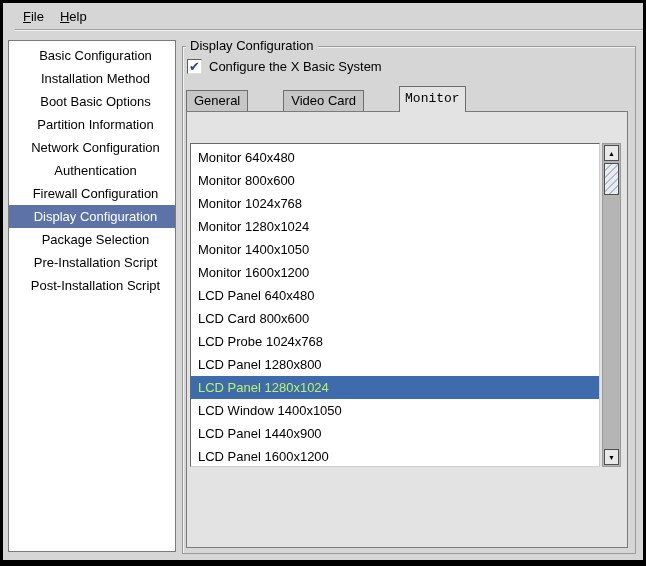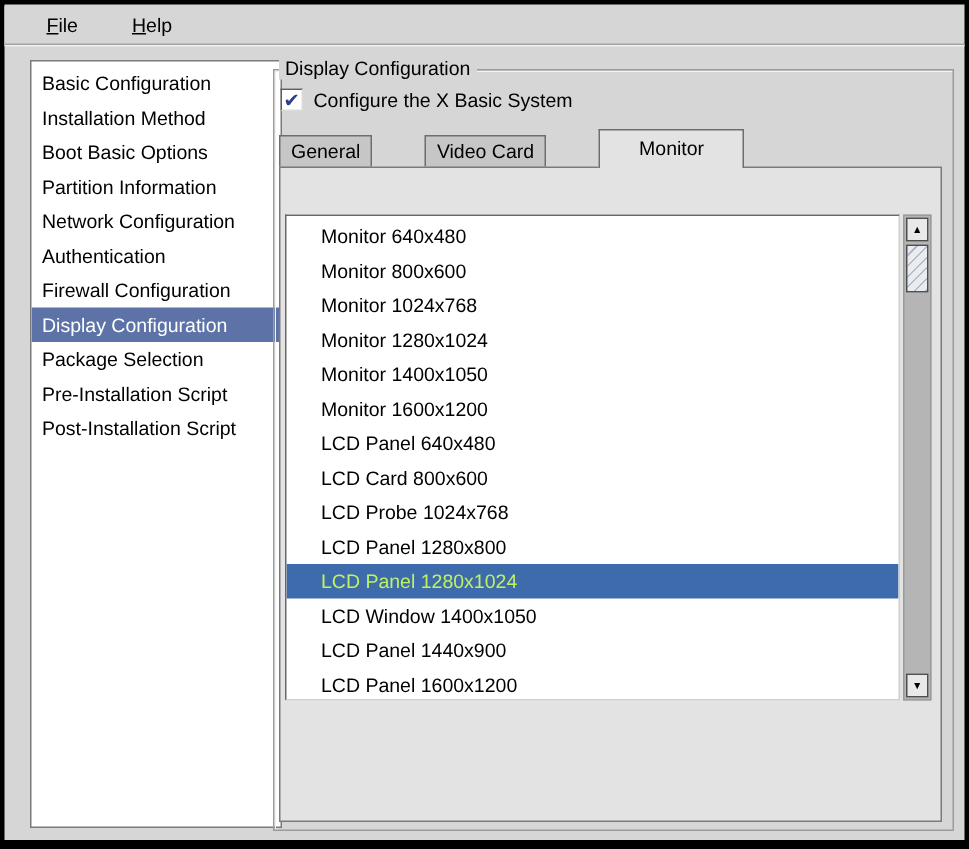--- a/index.html
+++ b/index.html
@@ -8,31 +8,31 @@
     position:relative; width:646px; height:566px;
     background:#d6d6d6;
     box-shadow: inset 0 0 0 3px #000;
     font-family:"Liberation Sans","DejaVu Sans",sans-serif;
     font-size:13px; color:#000; overflow:hidden;
   }
   .bottom-edge { position:absolute; left:0; right:0; bottom:0; height:6px; background:#000; }
 
   
   .menubar {
-    position:absolute; left:3px; right:3px; top:3px; height:27px;
-    display:flex; align-items:center; padding-left:20px; gap:20px;
+    position:absolute; left:15px; right:3px; top:3px; height:27px;
+    display:flex; align-items:center; padding-left:0; gap:0;
     border-bottom:1px solid #a3a3a3; box-shadow:0 1px 0 #efefef;
   }
   .menu-item { padding:3px 8px; cursor:default; }
   .mn { text-decoration:underline; }
 
   
   .sidebar {
-    position:absolute; left:20px; top:40px; width:168px; height:512px;
-    background:#fff; border:1px solid #7a7a7a; padding-top:3px; overflow:hidden;
+    position:absolute; left:8px; top:40px; width:168px; height:512px;
+    background:#fff; border:1px solid #7a7a7a; padding-top:3px; overflow:hidden;text-align:center;
   }
   .side-item { height:23px; line-height:23px; padding-left:7px; white-space:nowrap; cursor:default; }
   .side-item.selected { background:#5d73a7; color:#fff; }
 
   
   .frame { position:absolute; left:182px; top:46px; width:454px; height:508px;
            border:1px solid #9b9b9b; box-shadow: inset 1px 1px 0 #f2f2f2; }
   .frame-label { position:absolute; top:-9px; left:3px; background:#d6d6d6; padding:0 4px; white-space:nowrap; }
 
   
@@ -46,36 +46,36 @@
   .cb.checked .cb-check { display:block; }
 
   
   .tabs { position:absolute; left:186px; top:86px; height:26px; display:flex; align-items:flex-end;gap:36px; }
   .tab {
     height:22px; line-height:20px; padding:0 7px; background:#c6c6c6;
     border:1px solid #6e6e6e; margin-right:-1px; cursor:default; position:relative;
   }
   .tab.active {
     height:26px; line-height:24px; background:#e3e3e3; z-index:3;
-    border-bottom:none; padding:0 26px;
+    border-bottom:none; padding:0 5px;font-family:Liberation Mono, monospace;
   }
 
   
   .page {
     position:absolute; left:186px; top:111px; width:442px; height:437px;
     background:#e3e3e3; border:1px solid #7a7a7a; z-index:1;
   }
 
   
   .mon-list {
     position:absolute; left:190px; top:143px; width:410px; height:324px;
     background:#fff; border:1px solid #686868; border-bottom-color:#cfcfcf; border-right-color:#cfcfcf;
     padding-top:2px; overflow:hidden; z-index:2;
   }
-  .mon-item { height:23px; line-height:23px; padding-left:23px; white-space:nowrap; cursor:default; }
+  .mon-item { height:23px; line-height:23px; padding-left:7px; white-space:nowrap; cursor:default; }
   .mon-item.selected { background:#3e6bac; color:#bef264; }
 
   
   .scrollbar {
     position:absolute; left:602px; top:143px; width:19px; height:324px;
     background:#b5b5b5; border:1px solid #9a9a9a; z-index:2;
   }
   .sb-btn {
     position:absolute; left:1px; width:15px; height:16px; background:#e9e9e9;
     border:1px solid #4f4f4f; display:flex; align-items:center; justify-content:center;

